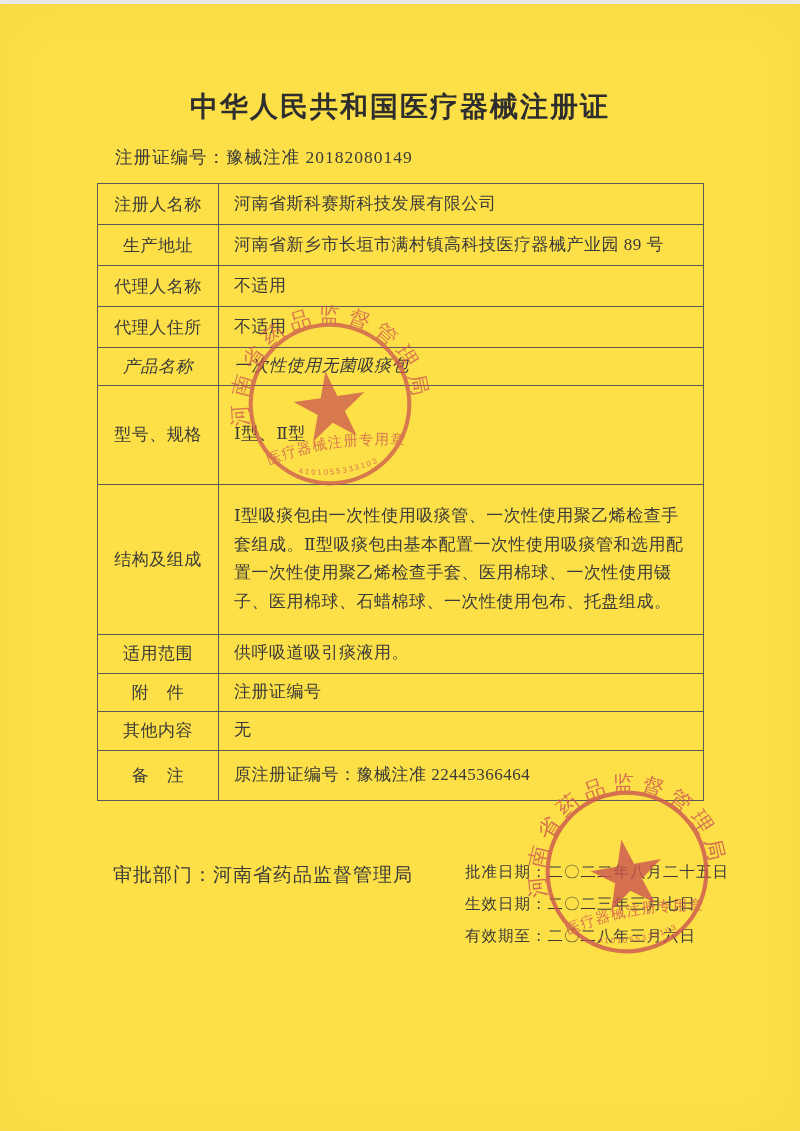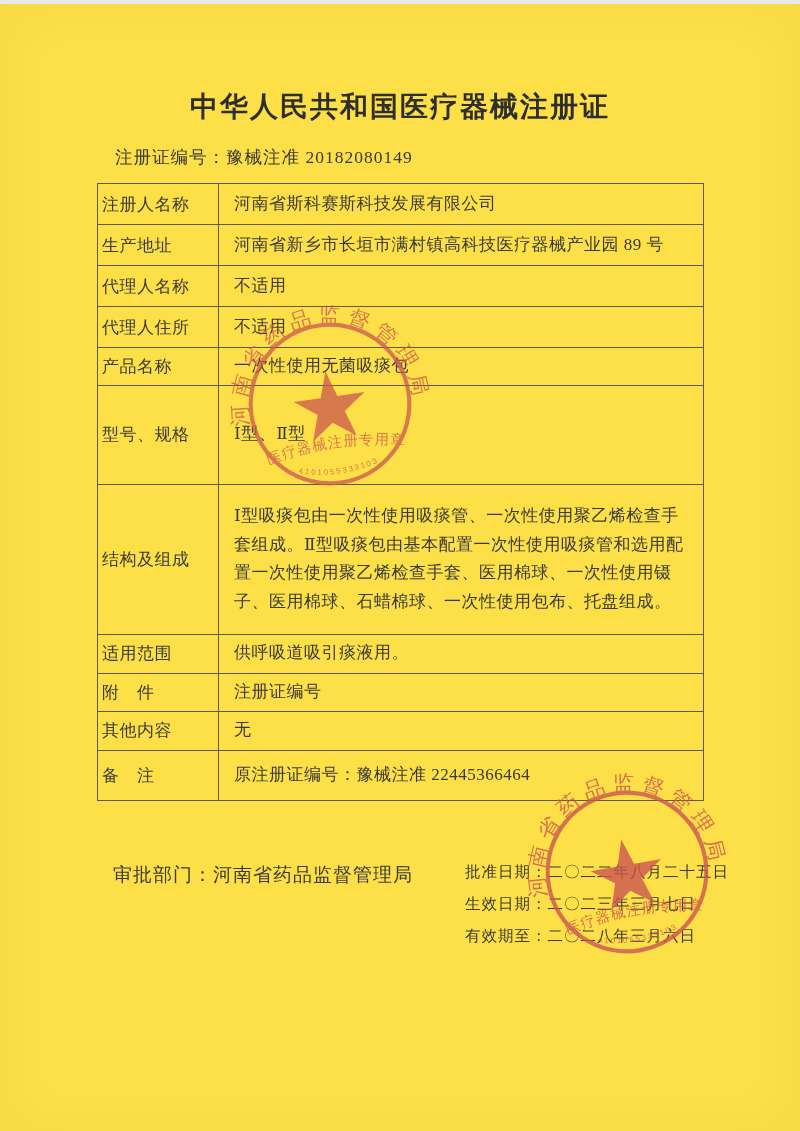--- a/index.html
+++ b/index.html
@@ -34,20 +34,21 @@
     table-layout:fixed;
   }
   .cert-table td{
     border:1px solid #5a5a5a;
     font-size:17px;
     color:#3a3a3a;
     vertical-align:middle;
     letter-spacing:0.5px;
   }
   .cert-table td.label{
+    text-align:center;
     width:112px;
     padding:0 4px;
   }
   .cert-table td.value{
     text-align:left;
     padding:4px 10px 4px 15px;
     line-height:1.7;
   }
   .footer-dept{
     position:absolute;top:858px;left:113px;
@@ -92,21 +93,21 @@
         <td class="value">河南省新乡市长垣市满村镇高科技医疗器械产业园 89 号</td>
       </tr>
       <tr style="height:41px;">
         <td class="label">代理人名称</td>
         <td class="value">不适用</td>
       </tr>
       <tr style="height:41px;">
         <td class="label">代理人住所</td>
         <td class="value">不适用</td>
       </tr>
-      <tr style="height:27px;">
+      <tr style="height:27px;font-style:italic;">
         <td class="label">产品名称</td>
         <td class="value">一次性使用无菌吸痰包</td>
       </tr>
       <tr style="height:99px;">
         <td class="label">型号、规格</td>
         <td class="value">Ⅰ型、Ⅱ型</td>
       </tr>
       <tr style="height:150px;">
         <td class="label">结构及组成</td>
         <td class="value">Ⅰ型吸痰包由一次性使用吸痰管、一次性使用聚乙烯检查手套组成。Ⅱ型吸痰包由基本配置一次性使用吸痰管和选用配置一次性使用聚乙烯检查手套、医用棉球、一次性使用镊子、医用棉球、石蜡棉球、一次性使用包布、托盘组成。</td>

